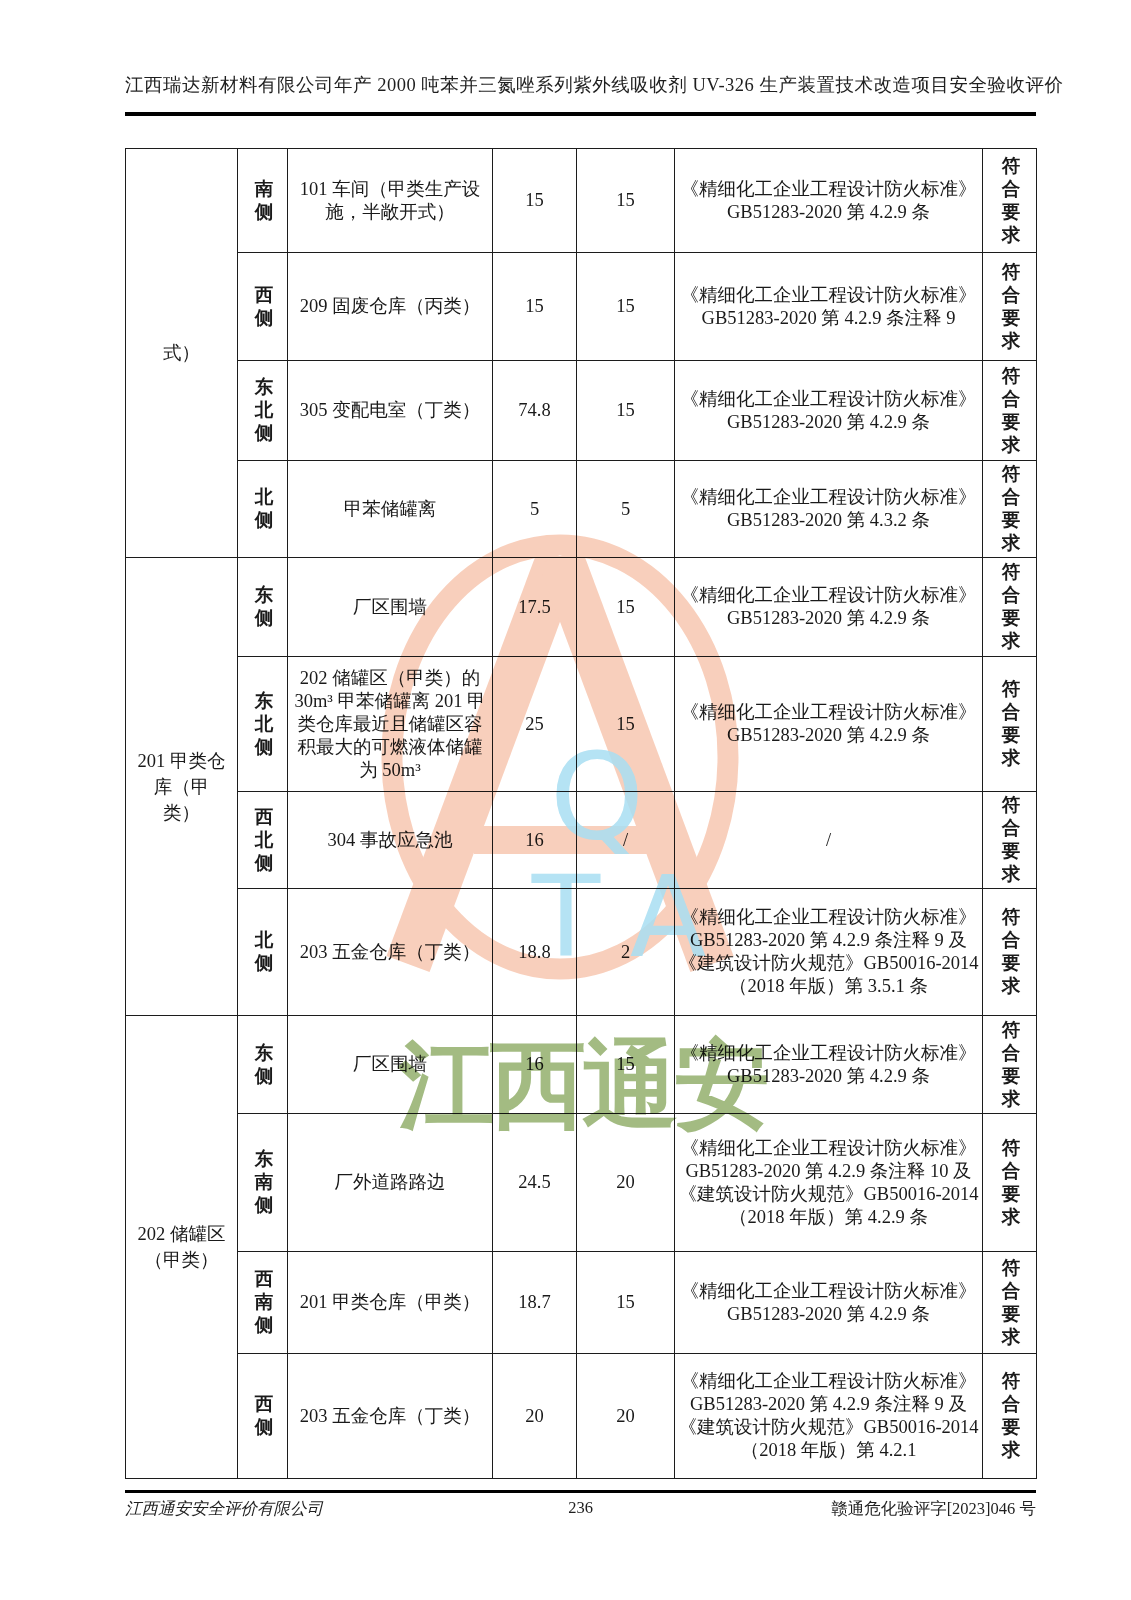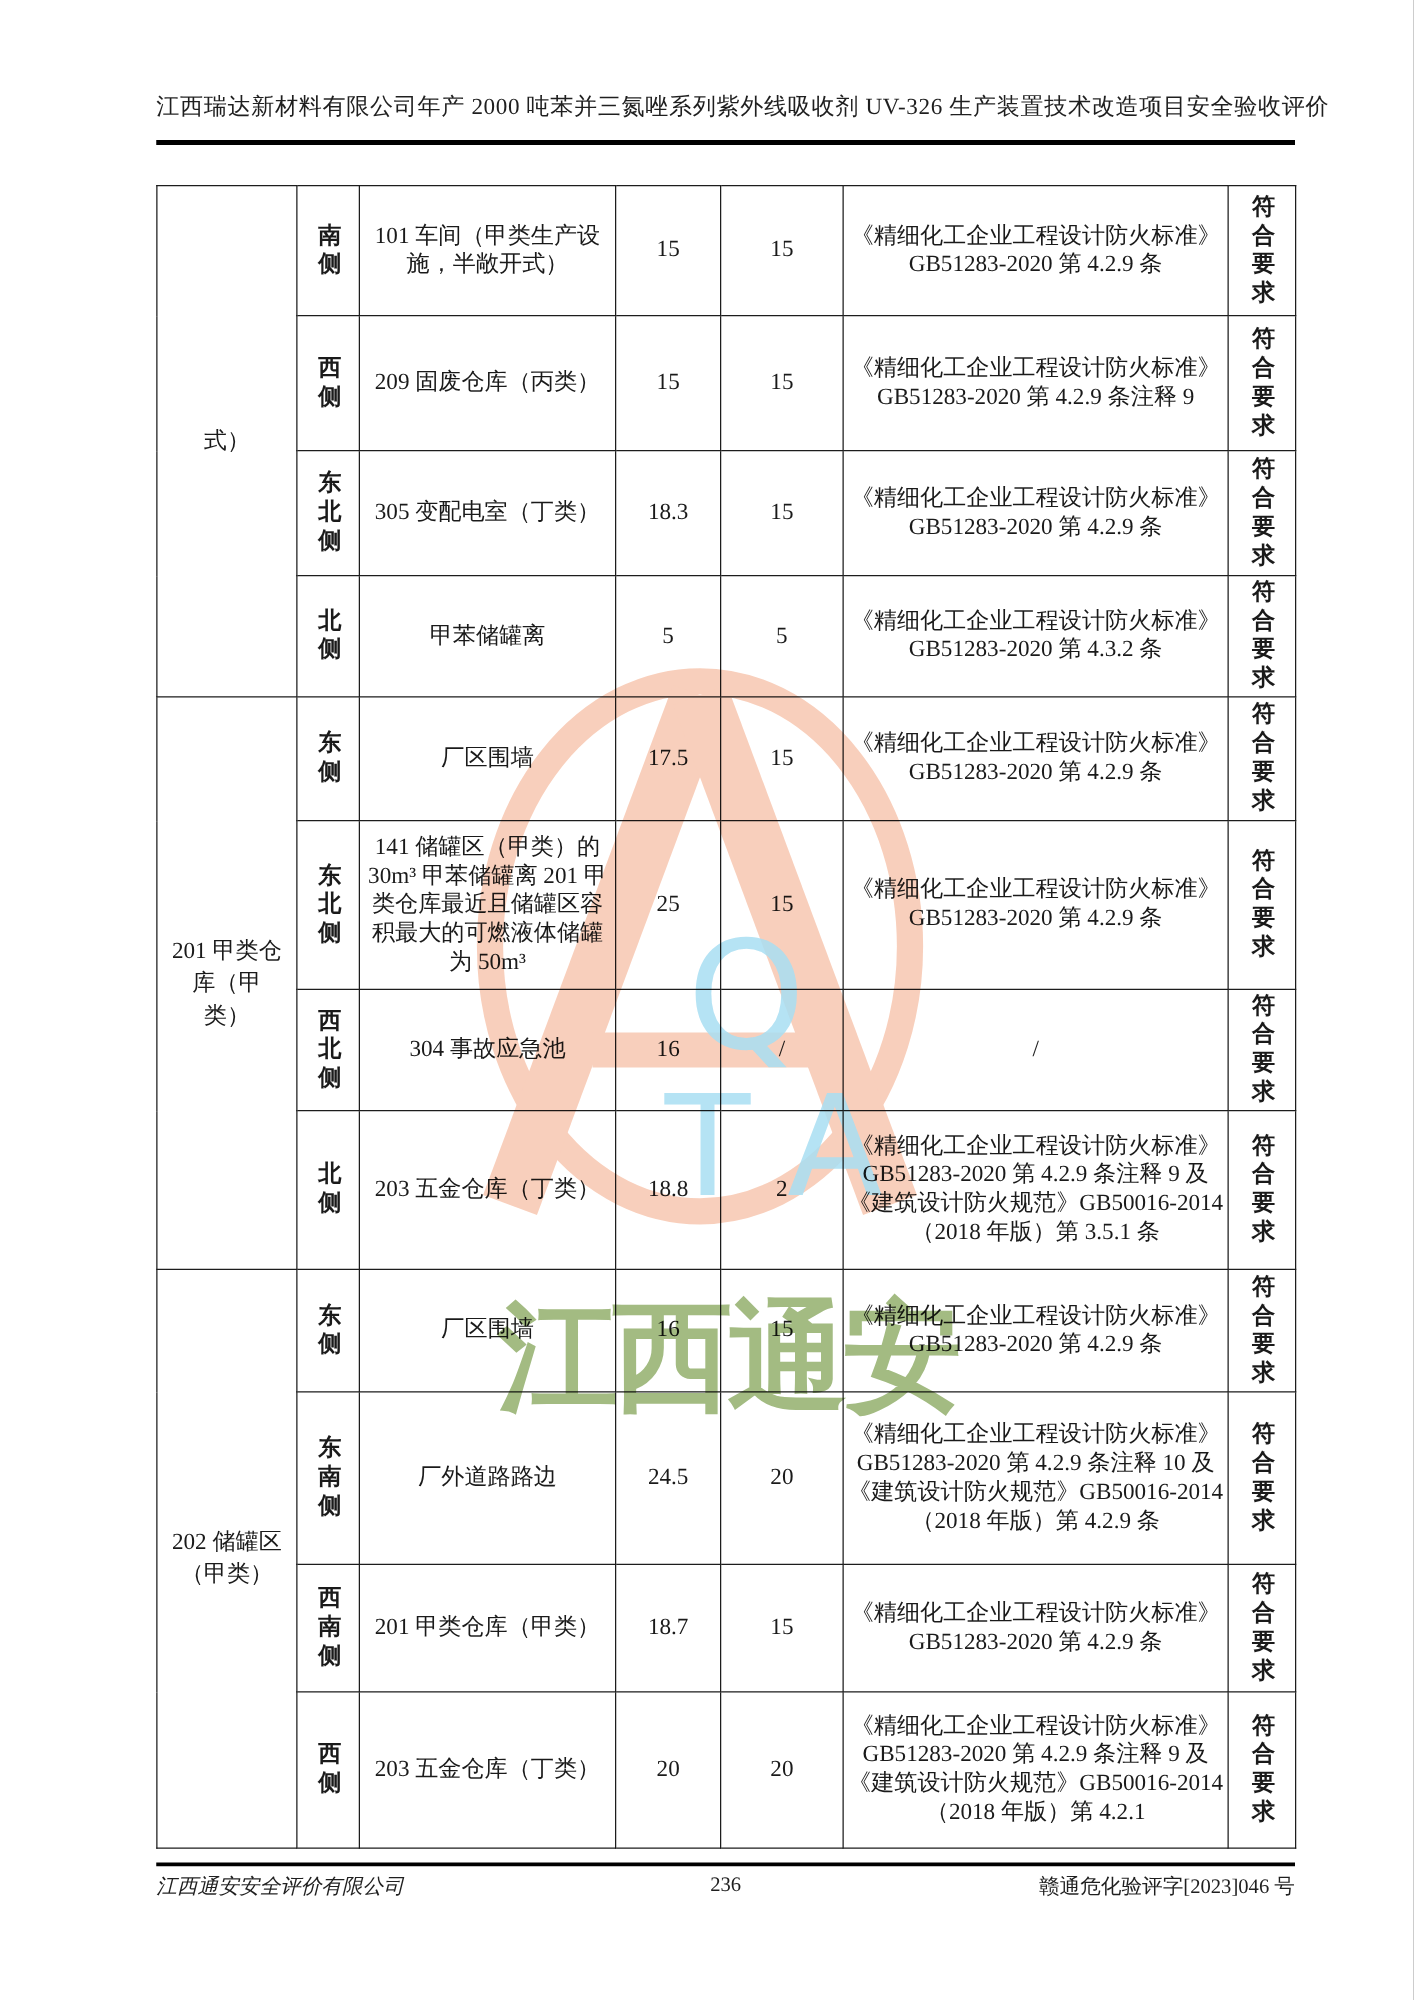--- a/index.html
+++ b/index.html
@@ -100,21 +100,21 @@
         <td class="dir"><span class="vchars">西侧</span></td>
         <td>209 固废仓库（丙类）</td>
         <td class="num">15</td>
         <td class="num">15</td>
         <td class="basis">《精细化工企业工程设计防火标准》GB51283-2020 第 4.2.9 条注释 9</td>
         <td class="concl"><span class="vchars">符合要求</span></td>
       </tr>
       <tr style="height:100px">
         <td class="dir"><span class="vchars">东北侧</span></td>
         <td>305 变配电室（丁类）</td>
-        <td class="num">18.3</td>
+        <td class="num">74.8</td>
         <td class="num">15</td>
         <td class="basis">《精细化工企业工程设计防火标准》GB51283-2020 第 4.2.9 条</td>
         <td class="concl"><span class="vchars">符合要求</span></td>
       </tr>
       <tr style="height:96px">
         <td class="dir"><span class="vchars">北侧</span></td>
         <td>甲苯储罐离</td>
         <td class="num">5</td>
         <td class="num">5</td>
         <td class="basis">《精细化工企业工程设计防火标准》GB51283-2020 第 4.3.2 条</td>
@@ -125,21 +125,21 @@
         <td class="sec" rowspan="4"><span class="wraplab">201 甲类仓库（甲类）</span></td>
         <td class="dir"><span class="vchars">东侧</span></td>
         <td>厂区围墙</td>
         <td class="num">17.5</td>
         <td class="num">15</td>
         <td class="basis">《精细化工企业工程设计防火标准》GB51283-2020 第 4.2.9 条</td>
         <td class="concl"><span class="vchars">符合要求</span></td>
       </tr>
       <tr style="height:135px">
         <td class="dir"><span class="vchars">东北侧</span></td>
-        <td>141 储罐区（甲类）的 30m³ 甲苯储罐离 201 甲类仓库最近且储罐区容积最大的可燃液体储罐为 50m³</td>
+        <td>202 储罐区（甲类）的 30m³ 甲苯储罐离 201 甲类仓库最近且储罐区容积最大的可燃液体储罐为 50m³</td>
         <td class="num">25</td>
         <td class="num">15</td>
         <td class="basis">《精细化工企业工程设计防火标准》GB51283-2020 第 4.2.9 条</td>
         <td class="concl"><span class="vchars">符合要求</span></td>
       </tr>
       <tr style="height:95px">
         <td class="dir"><span class="vchars">西北侧</span></td>
         <td>304 事故应急池</td>
         <td class="num">16</td>
         <td class="num">/</td>

